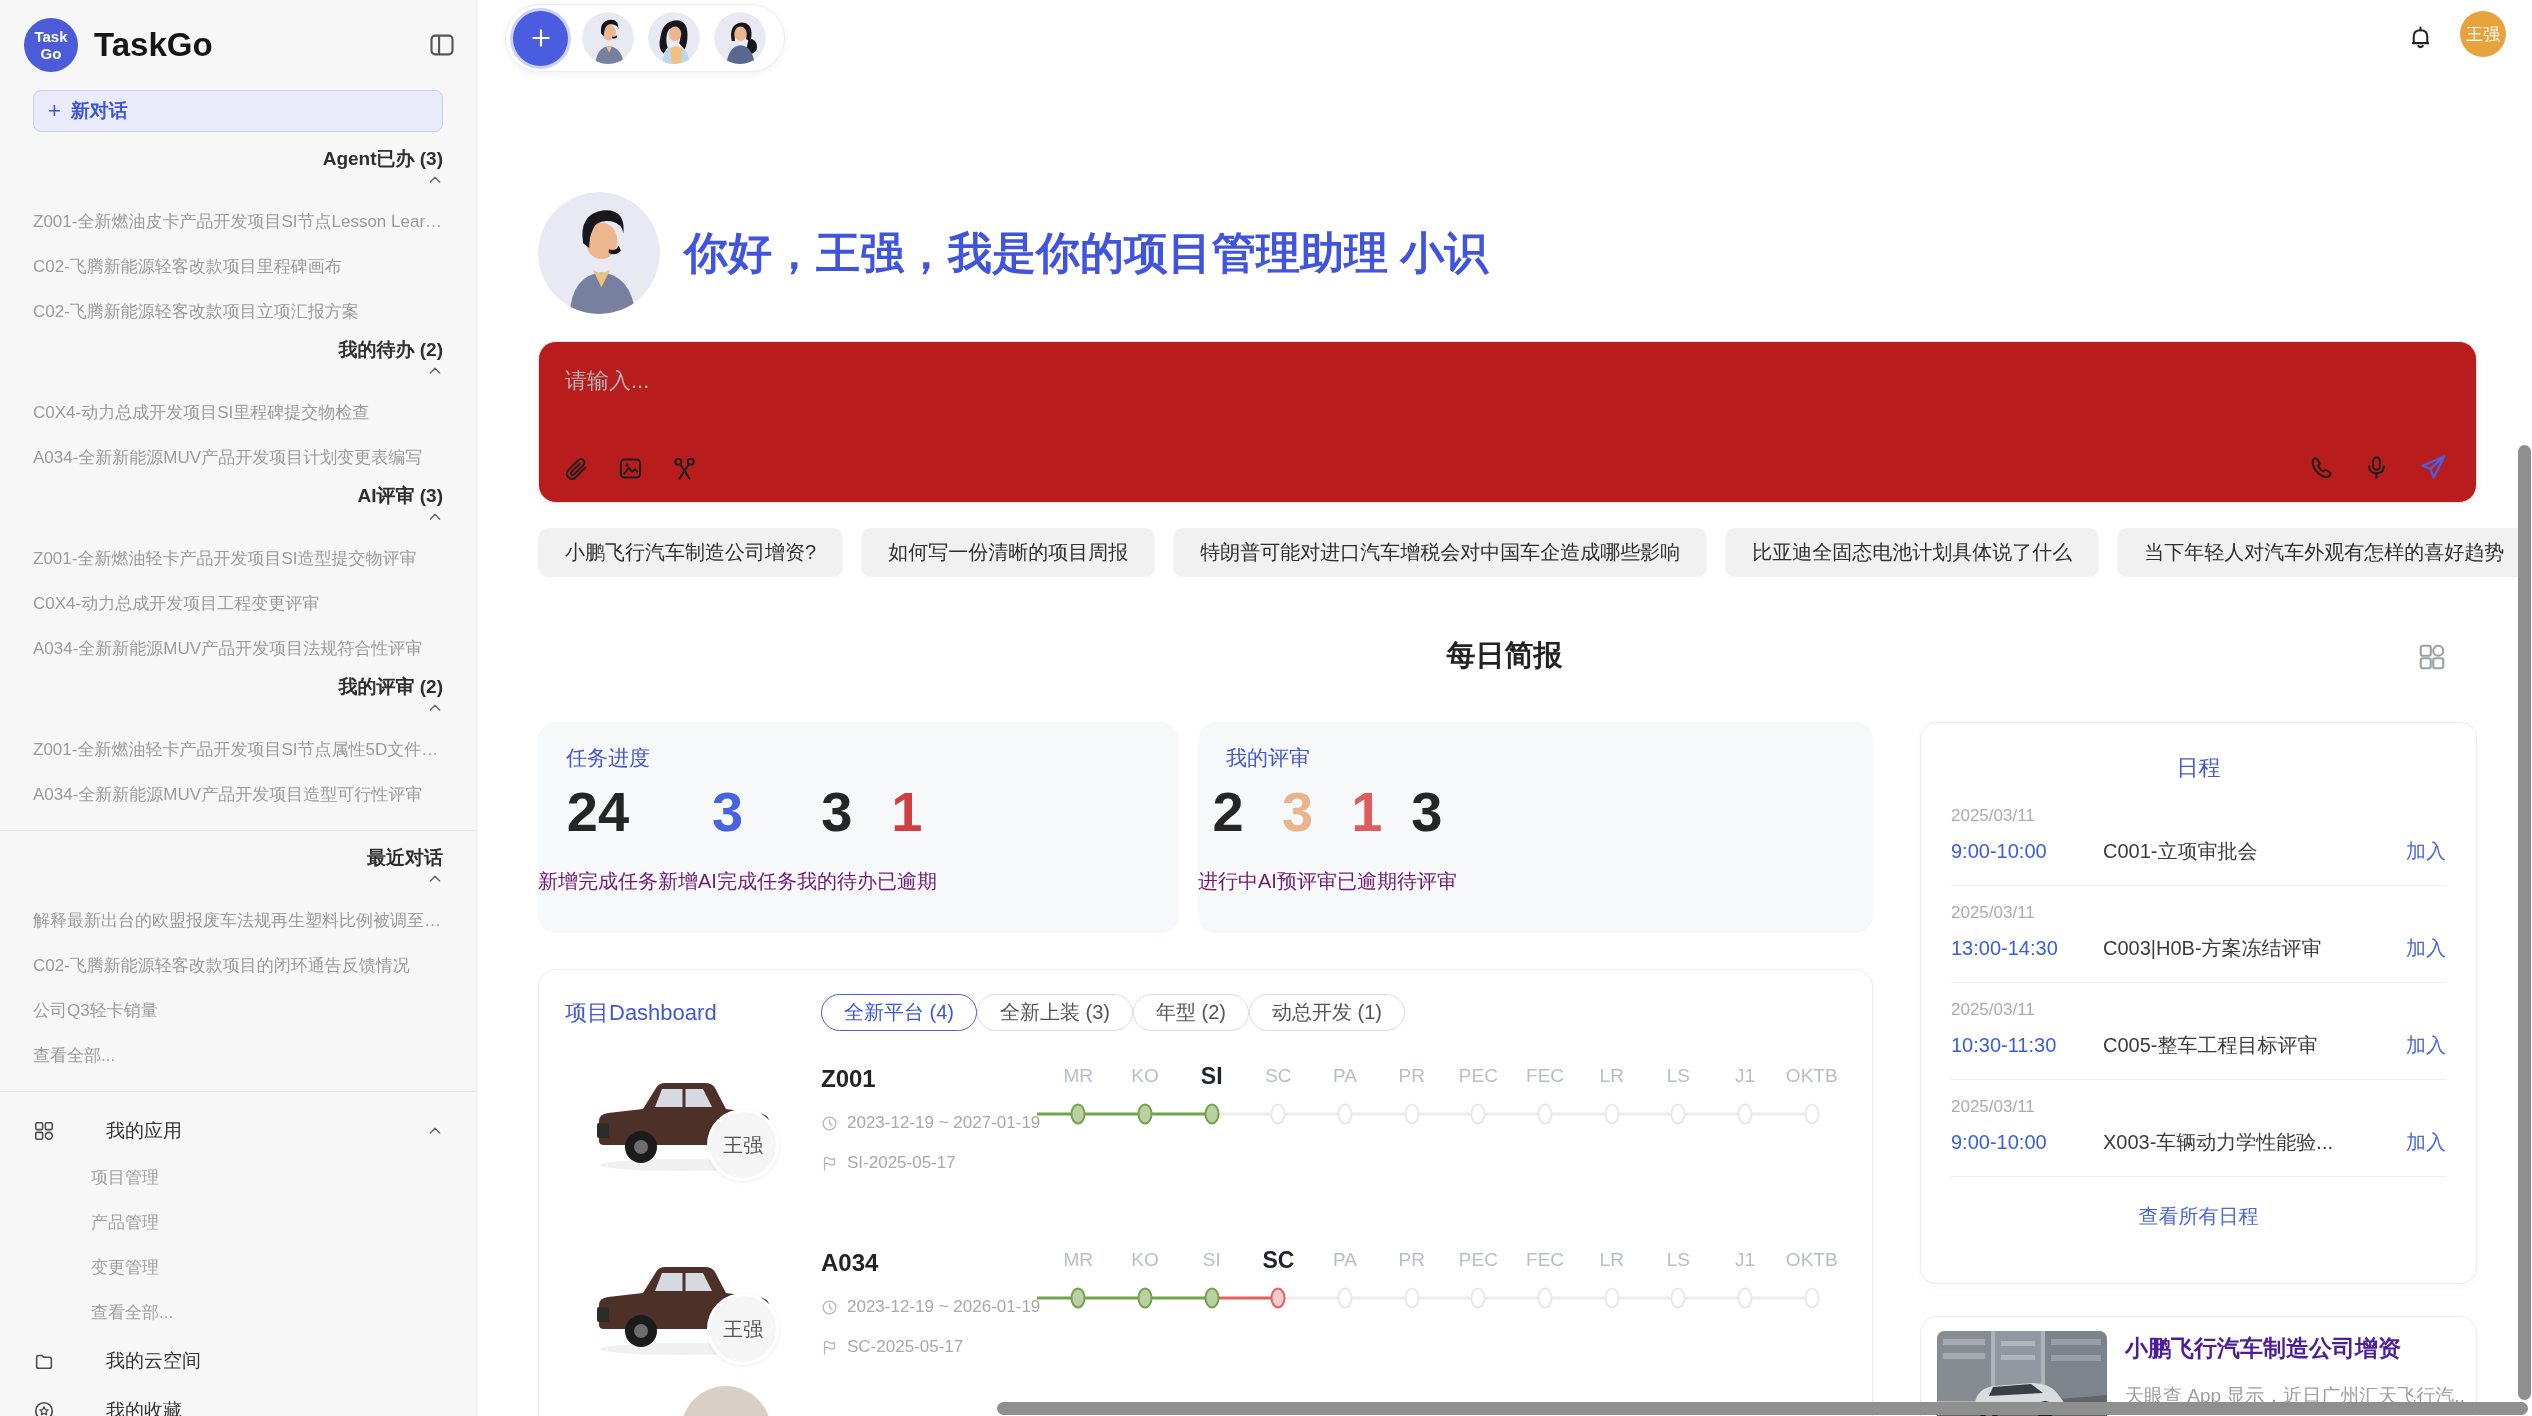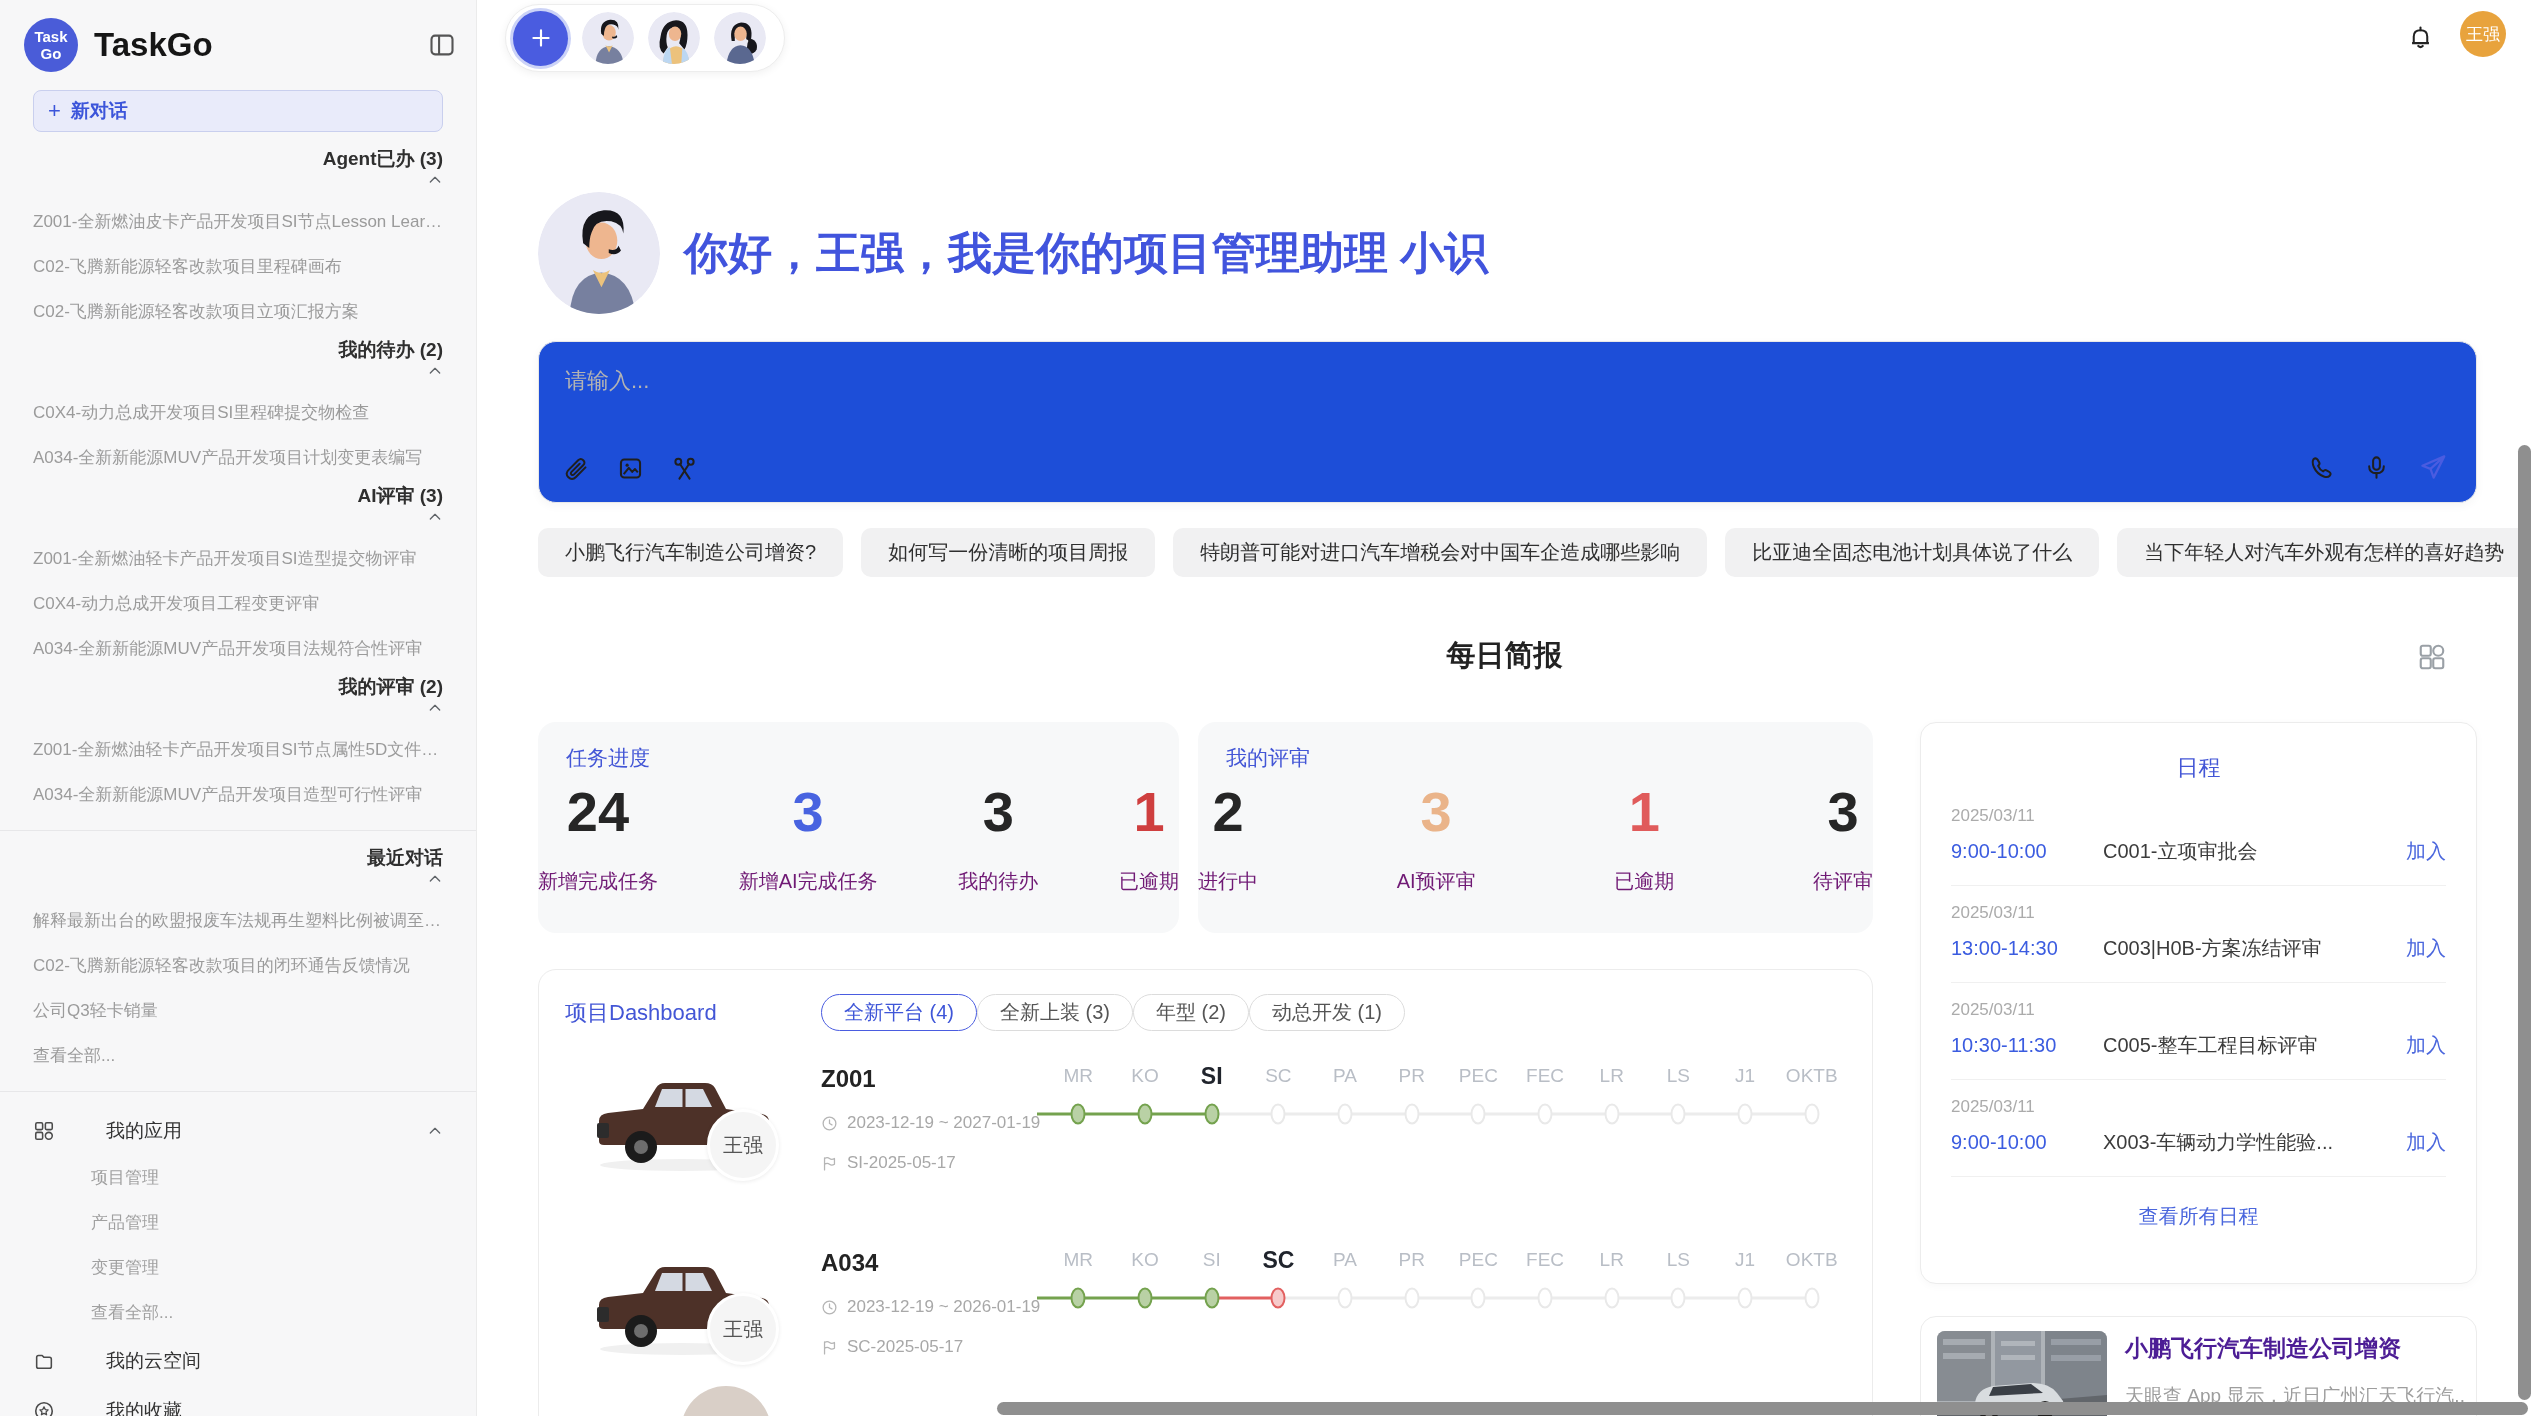--- a/index.html
+++ b/index.html
@@ -46,21 +46,21 @@
   .bell { position:absolute; right:98px; top:24px; width:27px; height:27px; color:#222; cursor:pointer; }
   .user-avatar { position:absolute; right:26px; top:11px; width:46px; height:46px; border-radius:50%;
     background:#e8a33d; color:#fff; font-size:17px; display:flex; align-items:center;
     justify-content:center; cursor:pointer; }
 
   .greeting { position:absolute; left:61px; top:192px; display:flex; align-items:center; }
   .greet-avatar { width:122px; height:122px; border-radius:50%; overflow:hidden; }
   .greet-text { margin-left:24px; font-size:44px; font-weight:700; color:#4154dd; }
 
   .input-card { position:absolute; left:61px; top:341px; width:1939px; height:162px;
-    border:1px solid #e8e8e8; border-radius:18px; background:#1d4ed8;
+    border:1px solid #e8e8e8; border-radius:18px; background:#b91c1c;
     box-shadow:0 3px 10px rgba(0,0,0,.04); }
   .input-placeholder { position:absolute; left:26px; top:24px; font-size:22px; color:#b3b3b3; }
   .input-icons-left { position:absolute; left:24px; bottom:20px; display:flex; gap:27px; }
   .input-icons-right { position:absolute; right:28px; bottom:20px; display:flex; gap:28px; align-items:center; }
   .in-ic { width:27px; height:27px; color:#1f1f1f; cursor:pointer; }
   .in-ic.send { color:#4a5ce0; width:30px; height:30px; }
 
   .chips { position:absolute; left:61px; top:528px; display:flex; gap:18px; }
   .chip { height:49px; line-height:49px; padding:0 27px; background:#f1f1f2; border-radius:10px;
     font-size:20px; color:#2f2f2f; white-space:nowrap; cursor:pointer; }
@@ -68,21 +68,21 @@
   .briefing-title { position:absolute; left:0; top:636px; width:100%; text-align:center;
     font-size:29px; font-weight:700; color:#222; }
   .briefing-grid-icon { position:absolute; right:85px; top:642px; width:30px; height:30px;
     color:#9aa0a6; cursor:pointer; }
 
   
   .stats-row { position:absolute; left:61px; top:722px; display:flex; gap:19px; }
   .stat-card { height:211px; background:#f7f8f9; border-radius:18px; position:relative; }
   .stat-card.c1 { width:641px; } .stat-card.c2 { width:675px; }
   .stat-card .sc-title { position:absolute; left:28px; top:22px; font-size:21px; color:#4356d6; }
-  .stat-items { position:absolute; left:0; right:0; top:62px; display:flex; justify-content:space-between;gap:32px; }
+  .stat-items { position:absolute; left:0; right:0; top:62px; display:flex; justify-content:flex-start; }
   .stat { text-align:center; }
   .stat .num { font-size:56px; font-weight:600; line-height:1; }
   .stat .lbl { margin-top:28px; font-size:20px; color:#701a75; }
   .c-dark { color:#262626; } .c-blue { color:#4863e0; } .c-red { color:#cf3f3f; }
   .c-orange { color:#eab48a; } .c-red2 { color:#e05b5b; }
 
   
   .dash-card { position:absolute; left:61px; top:969px; width:1335px; height:480px;
     border:1px solid #ececec; border-radius:18px; background:#fff; overflow:hidden; }
   .dash-head { display:flex; align-items:center; padding:24px 26px 0 26px; }

